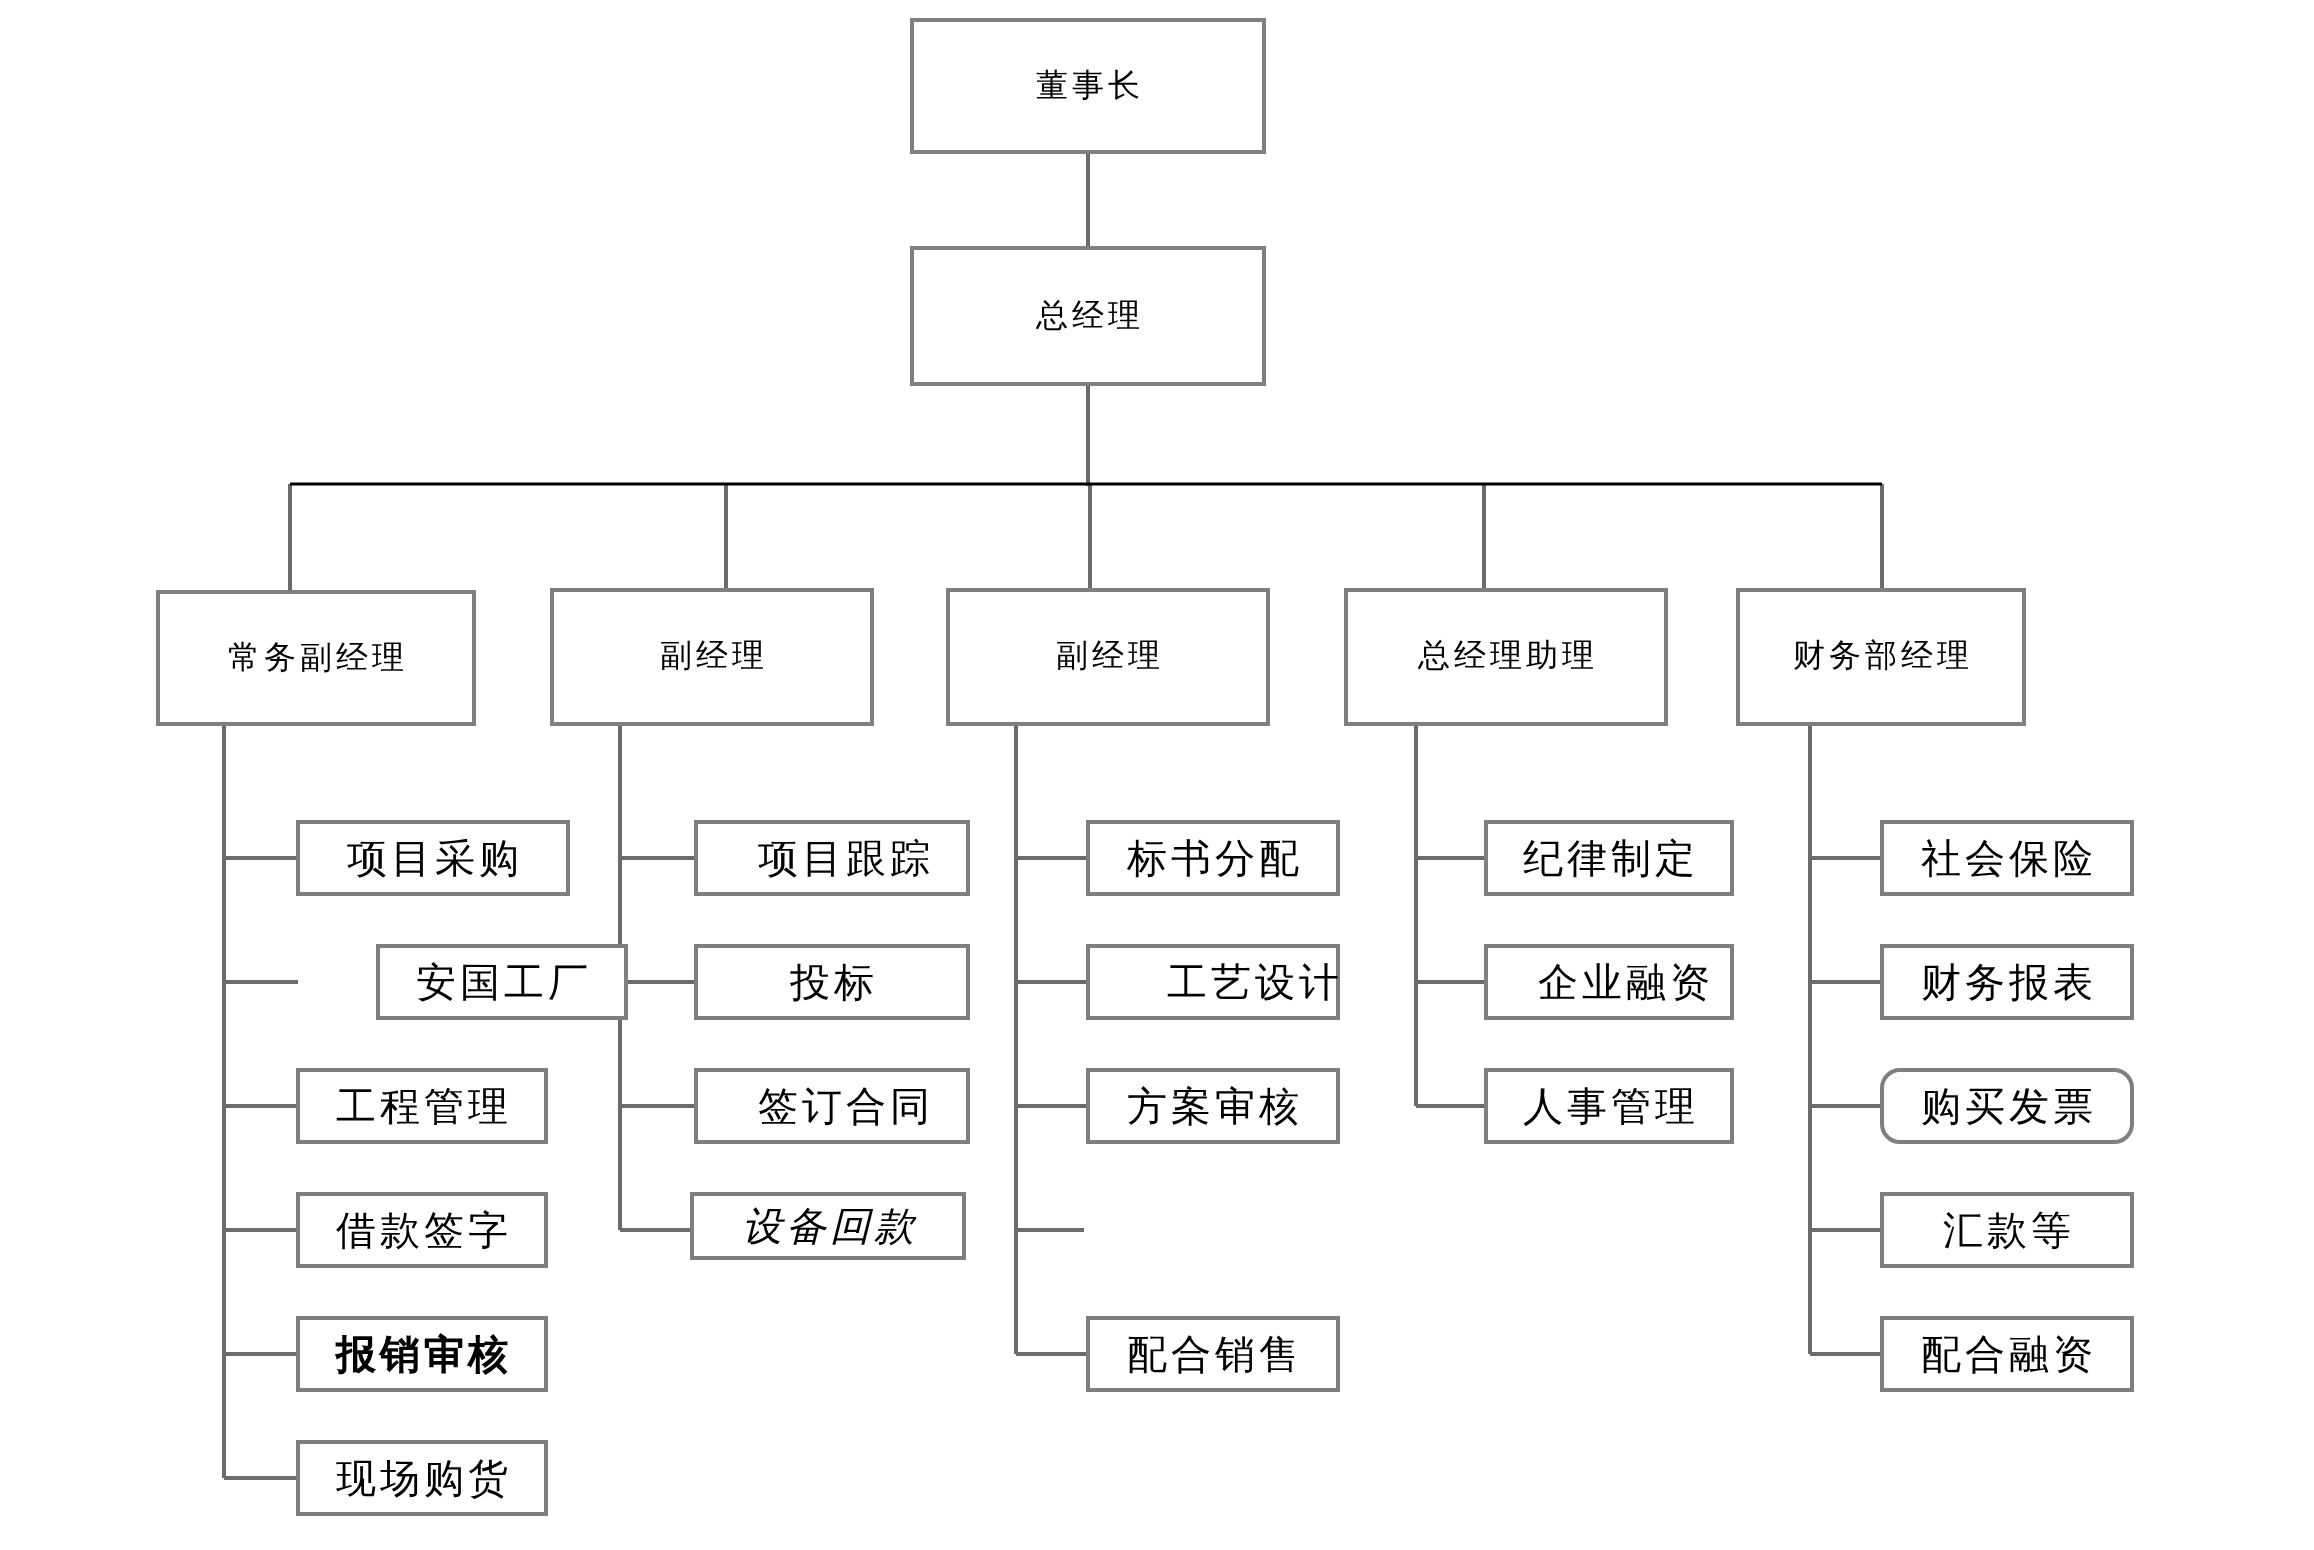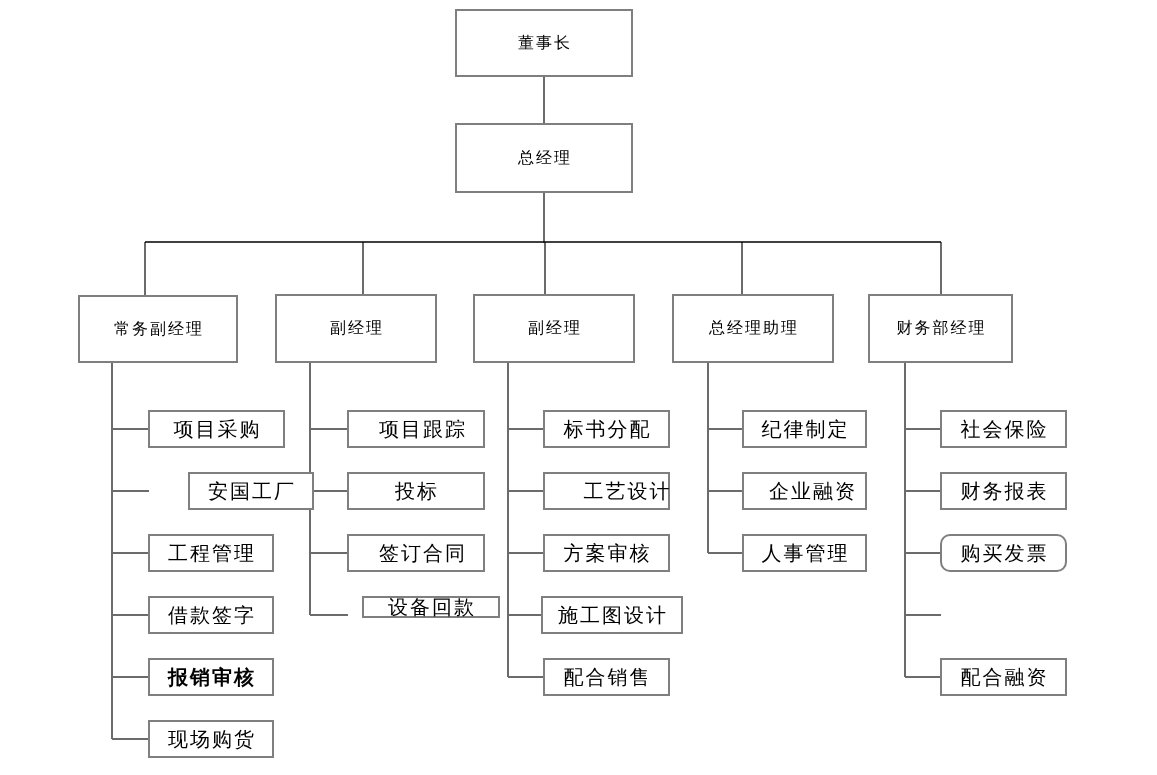--- a/index.html
+++ b/index.html
@@ -107,30 +107,30 @@
   <div class="node leaf" style="left:148px; top:410px; width:137px; height:38px;">项目采购</div>
   <div class="node leaf" style="left:148px; top:472px; width:126px; height:38px;margin-left:40px;">安国工厂</div>
   <div class="node leaf" style="left:148px; top:534px; width:126px; height:38px;">工程管理</div>
   <div class="node leaf" style="left:148px; top:596px; width:126px; height:38px;">借款签字</div>
   <div class="node leaf" style="left:148px; top:658px; width:126px; height:38px;font-weight:bold;">报销审核</div>
   <div class="node leaf" style="left:148px; top:720px; width:126px; height:38px;">现场购货</div>
 
   <div class="node leaf" style="left:347px; top:410px; width:138px; height:38px;padding-left:12px;">项目跟踪</div>
   <div class="node leaf" style="left:347px; top:472px; width:138px; height:38px;">投标</div>
   <div class="node leaf" style="left:347px; top:534px; width:138px; height:38px;padding-left:12px;">签订合同</div>
-  <div class="node leaf" style="left:362px; top:596px; width:138px; height:22px;">设备回款</div>
+  <div class="node leaf" style="left:345px; top:596px; width:138px; height:34px;font-style:italic;">设备回款</div>
 
   <div class="node leaf" style="left:543px; top:410px; width:127px; height:38px;">标书分配</div>
   <div class="node leaf" style="left:543px; top:472px; width:127px; height:38px;padding-left:40px;">工艺设计</div>
   <div class="node leaf" style="left:543px; top:534px; width:127px; height:38px;">方案审核</div>
-  <div class="node leaf" style="left:541px; top:596px; width:142px; height:38px;">施工图设计</div>
   <div class="node leaf" style="left:543px; top:658px; width:127px; height:38px;">配合销售</div>
 
   <div class="node leaf" style="left:742px; top:410px; width:125px; height:38px;">纪律制定</div>
   <div class="node leaf" style="left:742px; top:472px; width:125px; height:38px;padding-left:15px;">企业融资</div>
   <div class="node leaf" style="left:742px; top:534px; width:125px; height:38px;">人事管理</div>
 
   <div class="node leaf" style="left:940px; top:410px; width:127px; height:38px;">社会保险</div>
   <div class="node leaf" style="left:940px; top:472px; width:127px; height:38px;">财务报表</div>
   <div class="node leaf" style="left:940px; top:534px; width:127px; height:38px;border-radius:10px;">购买发票</div>
+  <div class="node leaf" style="left:940px; top:596px; width:127px; height:38px;">汇款等</div>
   <div class="node leaf" style="left:940px; top:658px; width:127px; height:38px;">配合融资</div>
 
 </div>
 
 </body></html>

